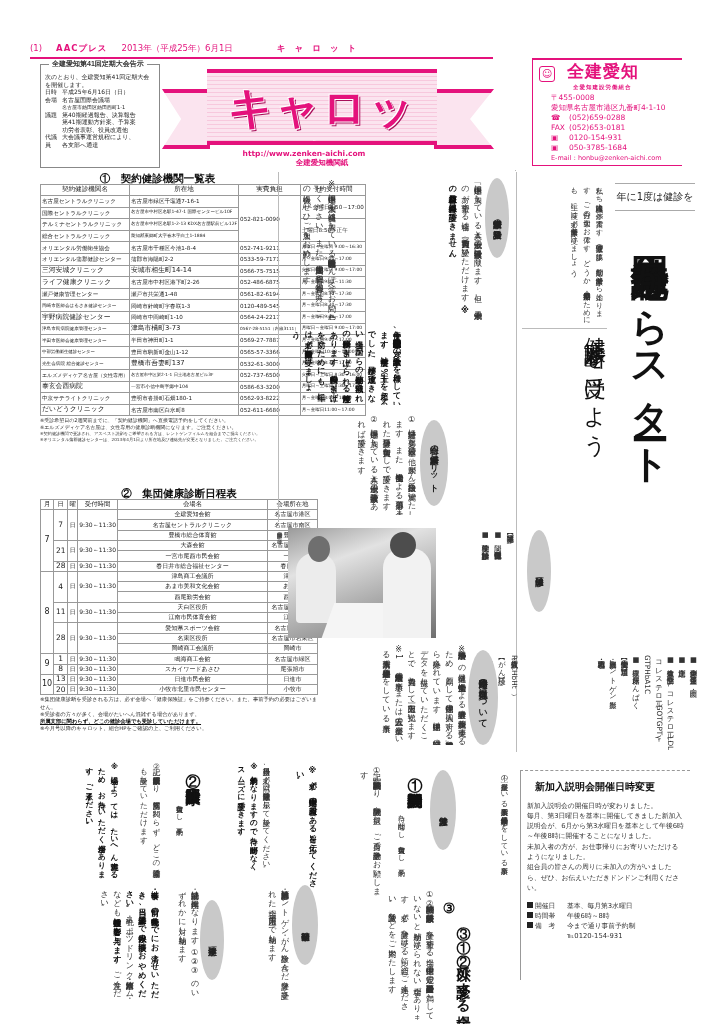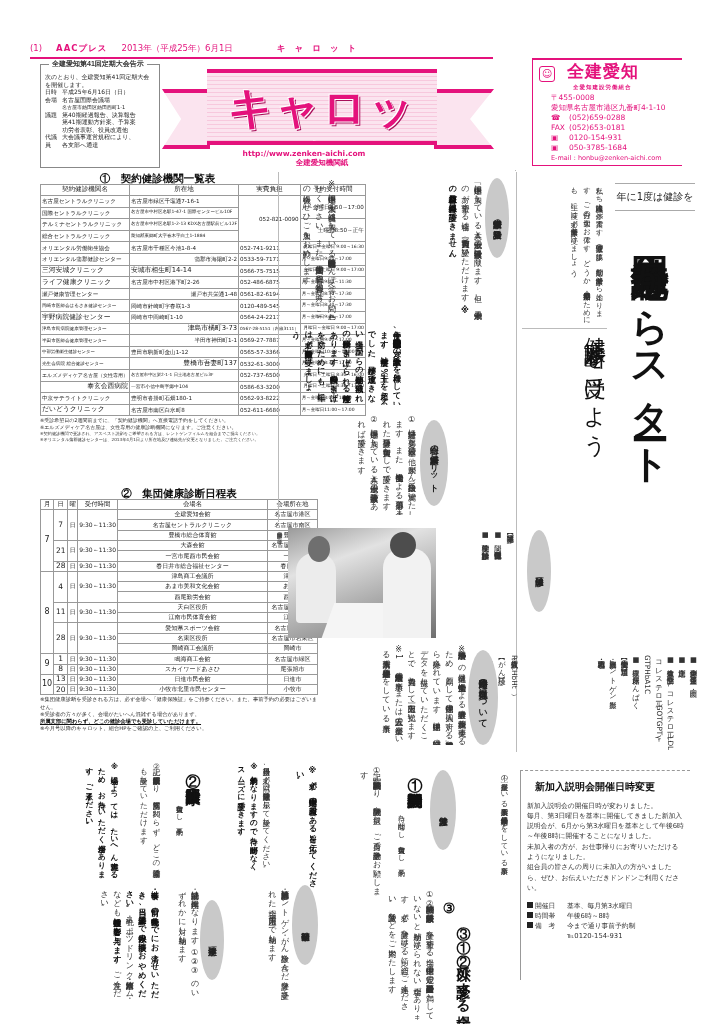--- a/index.html
+++ b/index.html
@@ -37,21 +37,21 @@
   .union .info { position: absolute; left: 18px; top: 33px; font-size: 7.5px; line-height: 10px; }
   .union .info .lbl { display: inline-block; width: 18px; }
 
   
   .sec-title { font-family: "DejaVu Serif", serif; font-weight: bold; font-size: 10.5px; text-align: center; color: #111; }
   .t1wrap { position: absolute; left: 40px; top: 172px; width: 235px; }
   table { border-collapse: collapse; width: 100%; }
   td, th { border: 1px solid #999; font-weight: normal; padding: 0 1px; font-size: 5.6px; line-height: 1.1; white-space: nowrap; overflow: hidden; }
   .t1 th { font-size: 6.6px; height: 11px; text-align: center; }
   .t1 td { height: 11.6px; }
-  .t1 td.c { text-align: right; }
+  .t1 td.c { text-align: left; }
   .t1 .big { font-size: 6.8px; }
   .notes { font-size: 5px; line-height: 1.35; color: #333; margin-top: 1px; white-space: nowrap; }
 
   .t2wrap { position: absolute; left: 40px; top: 487px; width: 278px; }
   .t2 th { font-size: 6.4px; height: 10px; text-align: center; }
   .t2 td { height: 10.3px; text-align: center; font-size: 6px; }
   .t2 td.mo { font-size: 8px; }
   .t2 td.dy { font-size: 7.5px; }
   .notes2 { font-size: 5.3px; line-height: 1.35; color: #333; margin-top: 1px; white-space: nowrap; }
   .notes2 .em { font-weight: bold; text-decoration: underline; color: #111; }

